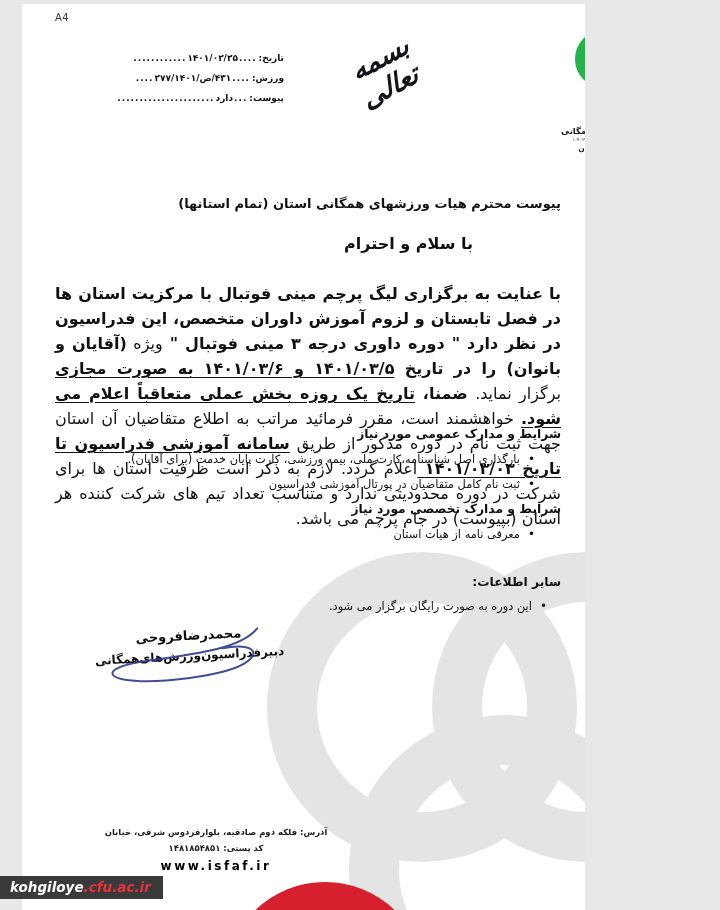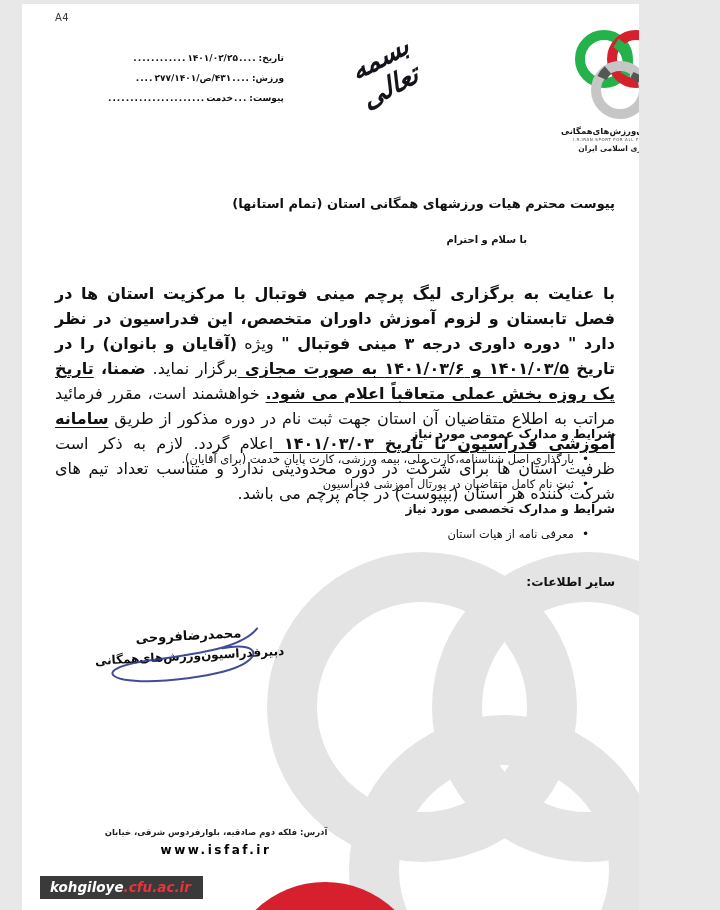--- a/index.html
+++ b/index.html
@@ -3,21 +3,21 @@
 <meta charset="utf-8">
 <style>
   html,body{margin:0;padding:0;}
   body{
     width:720px;height:910px;position:relative;overflow:hidden;
     background:#e8e8e8;
     font-family:"DejaVu Sans",sans-serif;
     -webkit-font-smoothing:antialiased;
   }
   .page{
-    position:absolute;left:22px;top:4px;width:617px;height:906px;
+    position:absolute;left:22px;top:4px;width:563px;height:906px;
     background:#ffffff;overflow:hidden;
   }
   .a4{position:absolute;left:33px;top:8px;font-size:10px;color:#3a3a3a;letter-spacing:.5px;}
 
   
   .meta{position:absolute;left:50px;top:44px;width:212px;direction:rtl;}
   .meta-row{display:flex;direction:rtl;justify-content:flex-start;align-items:baseline;
     font-size:9px;font-weight:bold;color:#111;line-height:20px;white-space:nowrap;}
   .meta-row .lbl{margin-left:2px;}
   .meta-row .dots{letter-spacing:1px;color:#111;}
@@ -35,21 +35,21 @@
   .logo{position:absolute;left:523px;top:24px;width:150px;text-align:center;}
   .logo svg{display:block;margin:0 auto;}
   .logo-title{font-size:8.5px;font-weight:bold;color:#1a1a1a;direction:rtl;margin-top:4px;letter-spacing:0;}
   .logo-en{font-size:4px;color:#444;letter-spacing:.6px;margin-top:1px;}
   .logo-country{font-size:7.5px;font-weight:bold;color:#1a1a1a;direction:rtl;margin-top:2px;}
 
   
   .recipient{position:absolute;right:24px;top:192px;direction:rtl;
     font-size:13px;font-weight:bold;color:#111;}
   .salutation{position:absolute;right:112px;top:230px;direction:rtl;
-    font-size:10px;font-weight:600;color:#111;}
+    font-size:16px;font-weight:600;color:#111;}
   .bodytext{position:absolute;right:24px;left:33px;top:261px;direction:rtl;
     text-align:justify;font-size:16px;color:#111;line-height:25px;}
   .bodytext .b{font-weight:bold;}
   .bodytext .u{text-decoration:underline;text-underline-offset:3px;}
 
   .sections{position:absolute;right:24px;left:33px;top:418px;direction:rtl;color:#111;}
   .sec-title{font-size:12.3px;font-weight:bold;line-height:25px;}
   ul.blt{list-style:none;margin:0;padding:0 26px 0 0;}
   ul.blt li{font-size:11.4px;line-height:25px;}
   ul.blt li::before{content:"•";margin-left:8px;font-size:12px;}
@@ -75,21 +75,21 @@
 
   
   .footer{position:absolute;left:44px;top:820px;width:300px;text-align:center;
     direction:rtl;font-size:8.5px;font-weight:600;color:#222;line-height:16px;z-index:2;}
   .website{direction:ltr;font-size:12px;font-weight:bold;letter-spacing:2.5px;
     color:#000;margin-top:2px;}
 
   
   .badge{position:absolute;left:0;top:876px;z-index:5;background:#3a3a3a;
     padding:3px 12px 4px 10px;font-style:italic;font-weight:bold;font-size:13.5px;
-    white-space:nowrap;margin-left:40px;}
+    white-space:nowrap;}
   .badge .w{color:#ffffff;}
   .badge .r{color:#e8323c;}
 </style>
 </head>
 <body>
 
 <div class="page">
 
   <div class="watermark">
     <svg width="490" height="382" viewBox="0 0 490 382">
@@ -112,21 +112,21 @@
       </div>
       <div class="meta-row">
         <span class="lbl">ورزش:</span>
         <span class="dots">....</span>
         <span class="val">۲۷۷/۱۴۰۱/‎ص‎/۴۳۱</span>
         <span class="dots">....</span>
       </div>
       <div class="meta-row">
         <span class="lbl">پیوست:</span>
         <span class="dots">...</span>
-        <span class="val">خدمت</span>
+        <span class="val">دارد</span>
         <span class="dots">......................</span>
       </div>
     </div>
 
     <div class="besmele">بسمه تعالی</div>
 
     <div class="logo">
       <svg width="112" height="94" viewBox="0 0 112 94">
         <circle cx="40" cy="31" r="24" fill="none" stroke="#25b24a" stroke-width="10"></circle>
         <circle cx="72" cy="31" r="24" fill="none" stroke="#d6202e" stroke-width="10"></circle>
@@ -152,33 +152,37 @@
           <li>ثبت نام کامل متقاضیان در پورتال آموزشی فدراسیون</li>
         </ul>
       <div class="sec-title">شرایط و مدارک تخصصی مورد نیاز</div>
       <ul class="blt">
           <li>معرفی نامه از هیات استان</li>
         </ul>
     </div>
 
     <div class="other">
       <div class="sec-title">سایر اطلاعات:</div>
+      <ul class="blt">
+          <li>این دوره به صورت رایگان برگزار می شود.</li>
+        </ul>
     </div>
 
     <div class="signature">
       <div class="sig-name">محمدرضافروحی</div>
       <div class="sig-title">دبیرفدراسیون‌ورزش‌های‌همگانی</div>
       <svg class="sig-scribble" width="214" height="56" viewBox="0 0 214 56">
         <path d="M176 4 C 160 22, 120 26, 70 30 C 30 33, 18 42, 40 48 C 70 55, 140 50, 162 38 C 180 28, 170 18, 140 22" fill="none" stroke="#2e3a8c" stroke-width="2" opacity="0.9" stroke-linecap="round"></path>
       </svg>
     </div>
 
     <div class="red-circle"></div>
 
     <div class="footer">
       <div>آدرس: فلکه دوم صادقیه، بلوارفردوس شرقی، خیابان</div>
+      <div>کد پستی: ۱۴۸۱۸۵۴۸۵۱</div>
       <div class="website">www.isfaf.ir</div>
     </div>
 
   </div>
 </div>
 
 <div class="badge"><span class="w">kohgiloye</span><span class="r">.cfu.ac.ir</span></div>
 
 </body></html>

